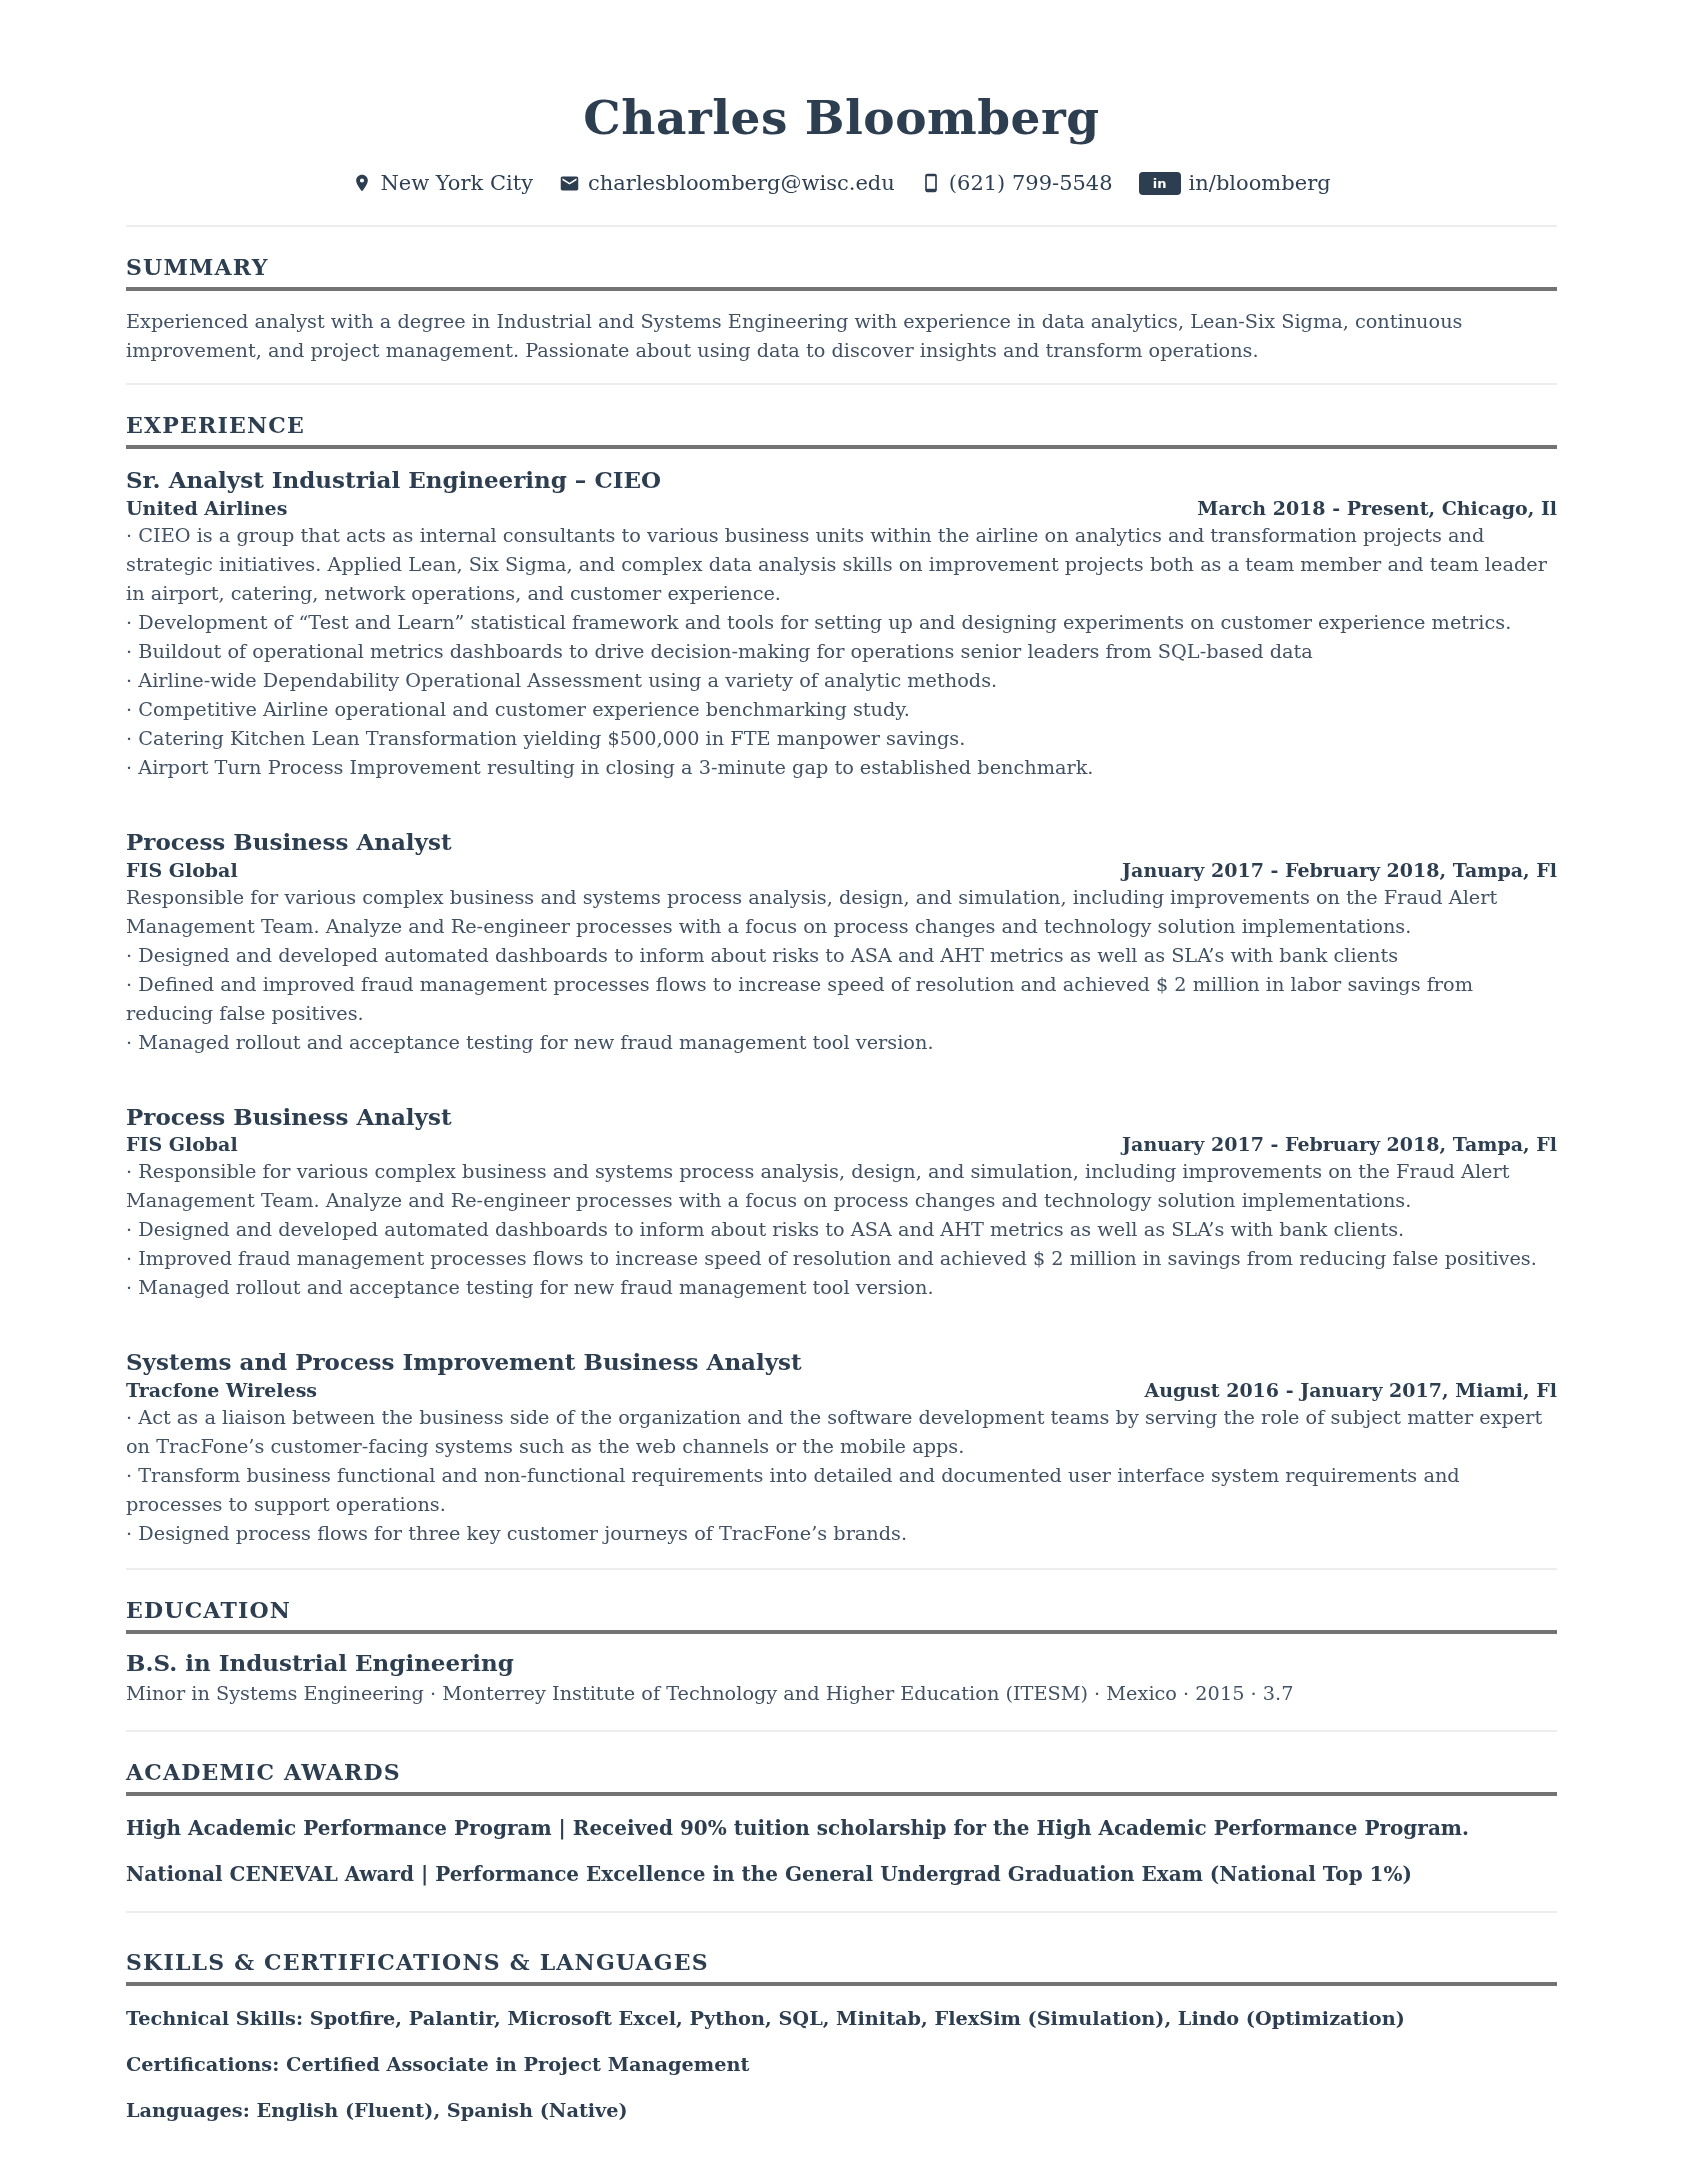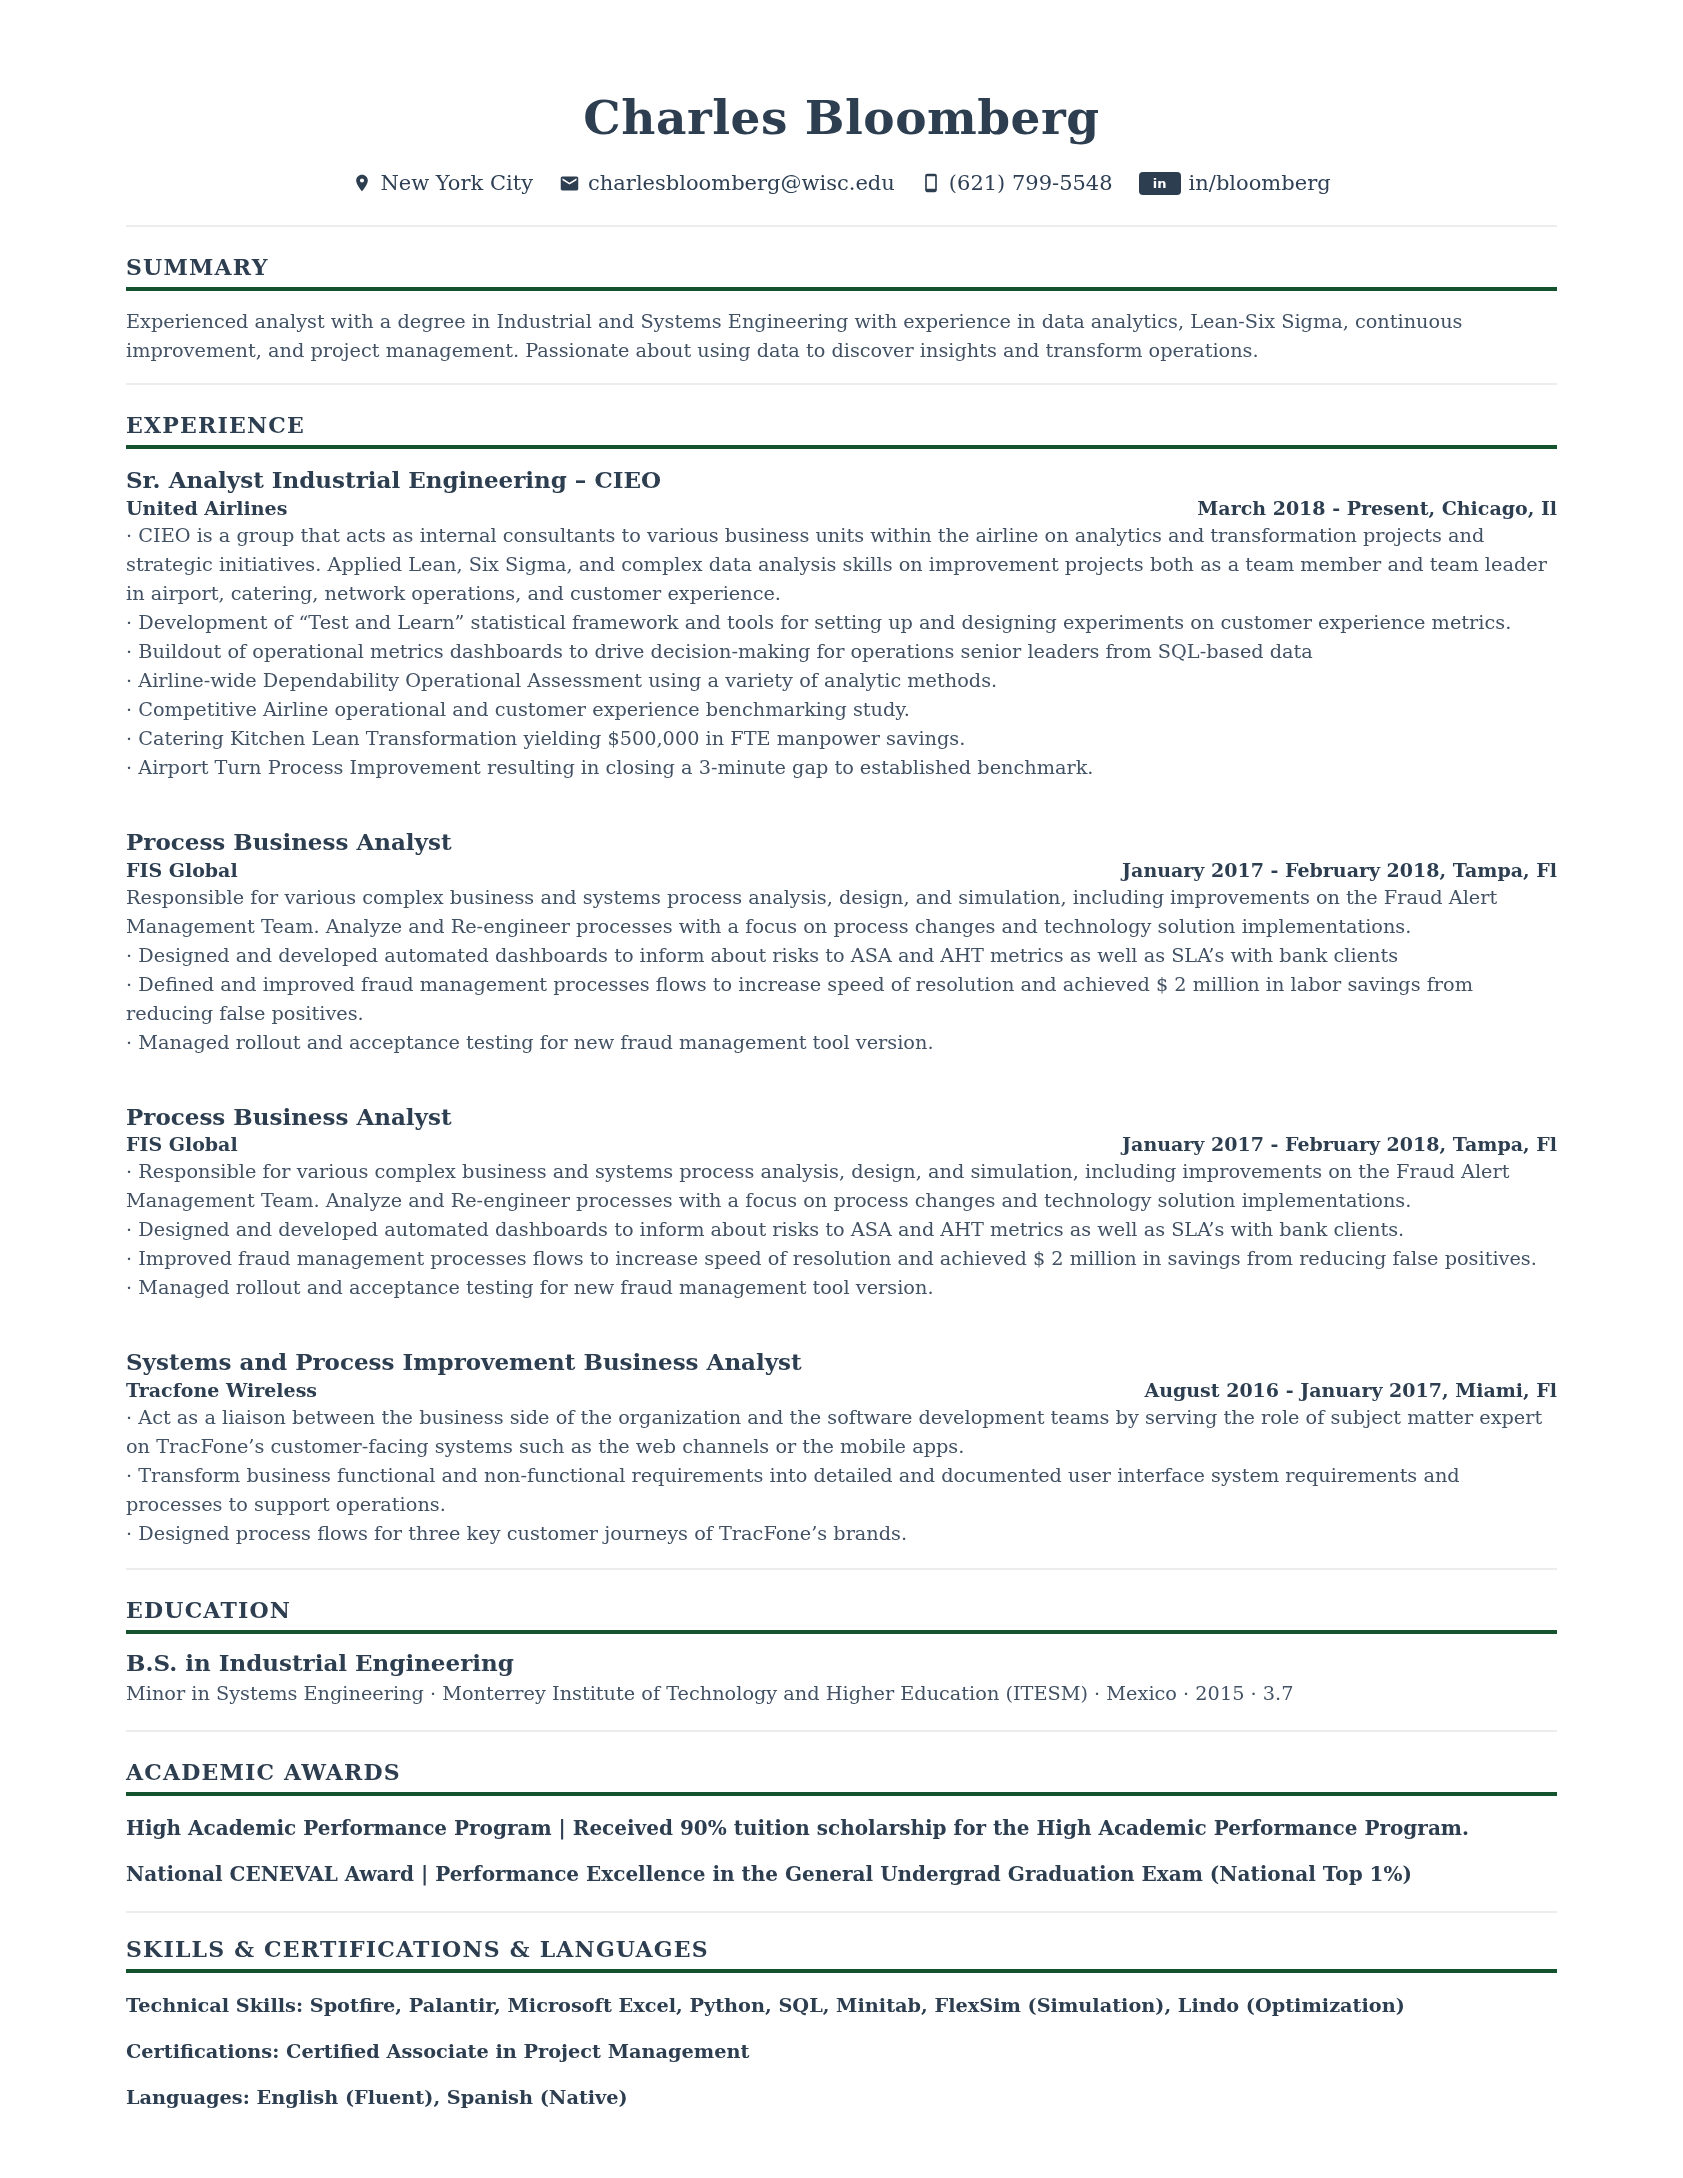--- a/index.html
+++ b/index.html
@@ -58,21 +58,21 @@
     border-top: 2px solid #ededee;
     margin: 0;
   }
   .section { }
   .section-title {
     font-size: 22px;
     font-weight: 700;
     letter-spacing: 1.2px;
     color: #2d3e50;
     padding-bottom: 7px;
-    border-bottom: 4px solid #14532d;
+    border-bottom: 4px solid #737373;
   }
   p.flow {
     font-size: 19.3px;
     line-height: 29px;
     color: #42526a;
     color: #425264;
   }
 
   
   .sep-1 { margin-top: 30px; }
@@ -100,21 +100,21 @@
   .sep-4 { margin-top: 22px; }
   .awards-title { margin-top: 27px; }
   .bold-line {
     font-size: 20px;
     font-weight: 700;
     color: #2d3e50;
     line-height: 27px;
     margin-top: 19px;
   }
   .sep-5 { margin-top: 23px; }
-  .skills-title { margin-top: 23px; }
+  .skills-title { margin-top: 36px; }
   .skill-line {
     font-size: 19.3px;
     font-weight: 700;
     color: #2d3e50;
     line-height: 26px;
     margin-top: 20px;
   }
 </style>
 </head>
 <body>

